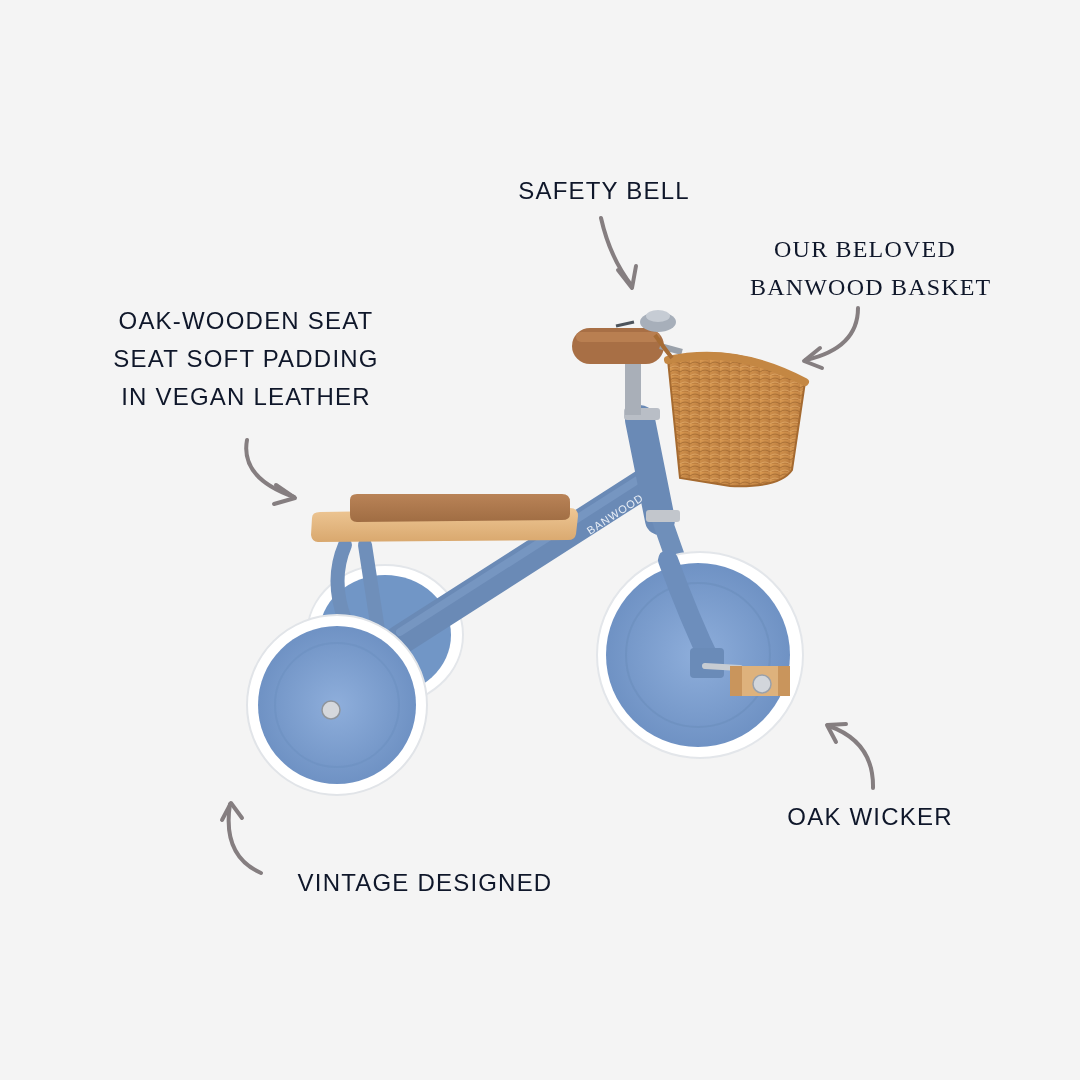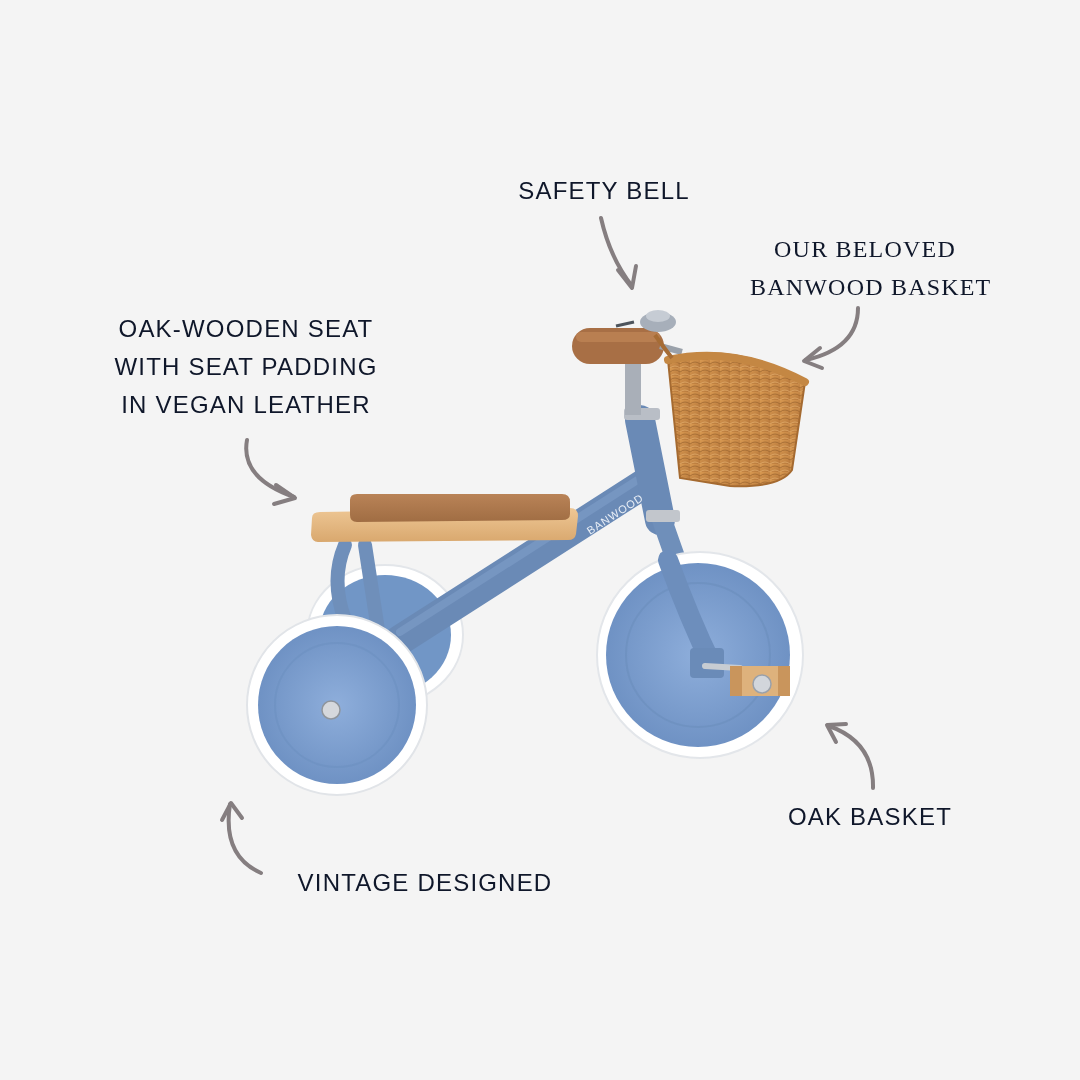--- a/index.html
+++ b/index.html
@@ -152,27 +152,27 @@
 
   <div class="label" style="left:500px; top:172px; width:208px;">
     <span>SAFETY BELL</span>
   </div>
 
   <div class="label" style="left:750px; top:230px; width:230px;font-family:Liberation Serif, serif;">
     <span>OUR BELOVED</span>
     <span>BANWOOD BASKET</span>
   </div>
 
-  <div class="label" style="left:96px; top:310px; width:300px;">
+  <div class="label" style="left:96px; top:302px; width:300px;">
     <span>OAK-WOODEN SEAT</span>
-    <span>WITH SEAT PADDING</span>
+    <span>SEAT SOFT PADDING</span>
     <span>IN VEGAN LEATHER</span>
   </div>
 
   <div class="label" style="left:750px; top:798px; width:240px;">
-    <span>OAK BASKET</span>
+    <span>OAK WICKER</span>
   </div>
 
   <div class="label" style="left:270px; top:864px; width:310px;">
     <span>VINTAGE DESIGNED</span>
   </div>
 
 </div>
 
 </body></html>

